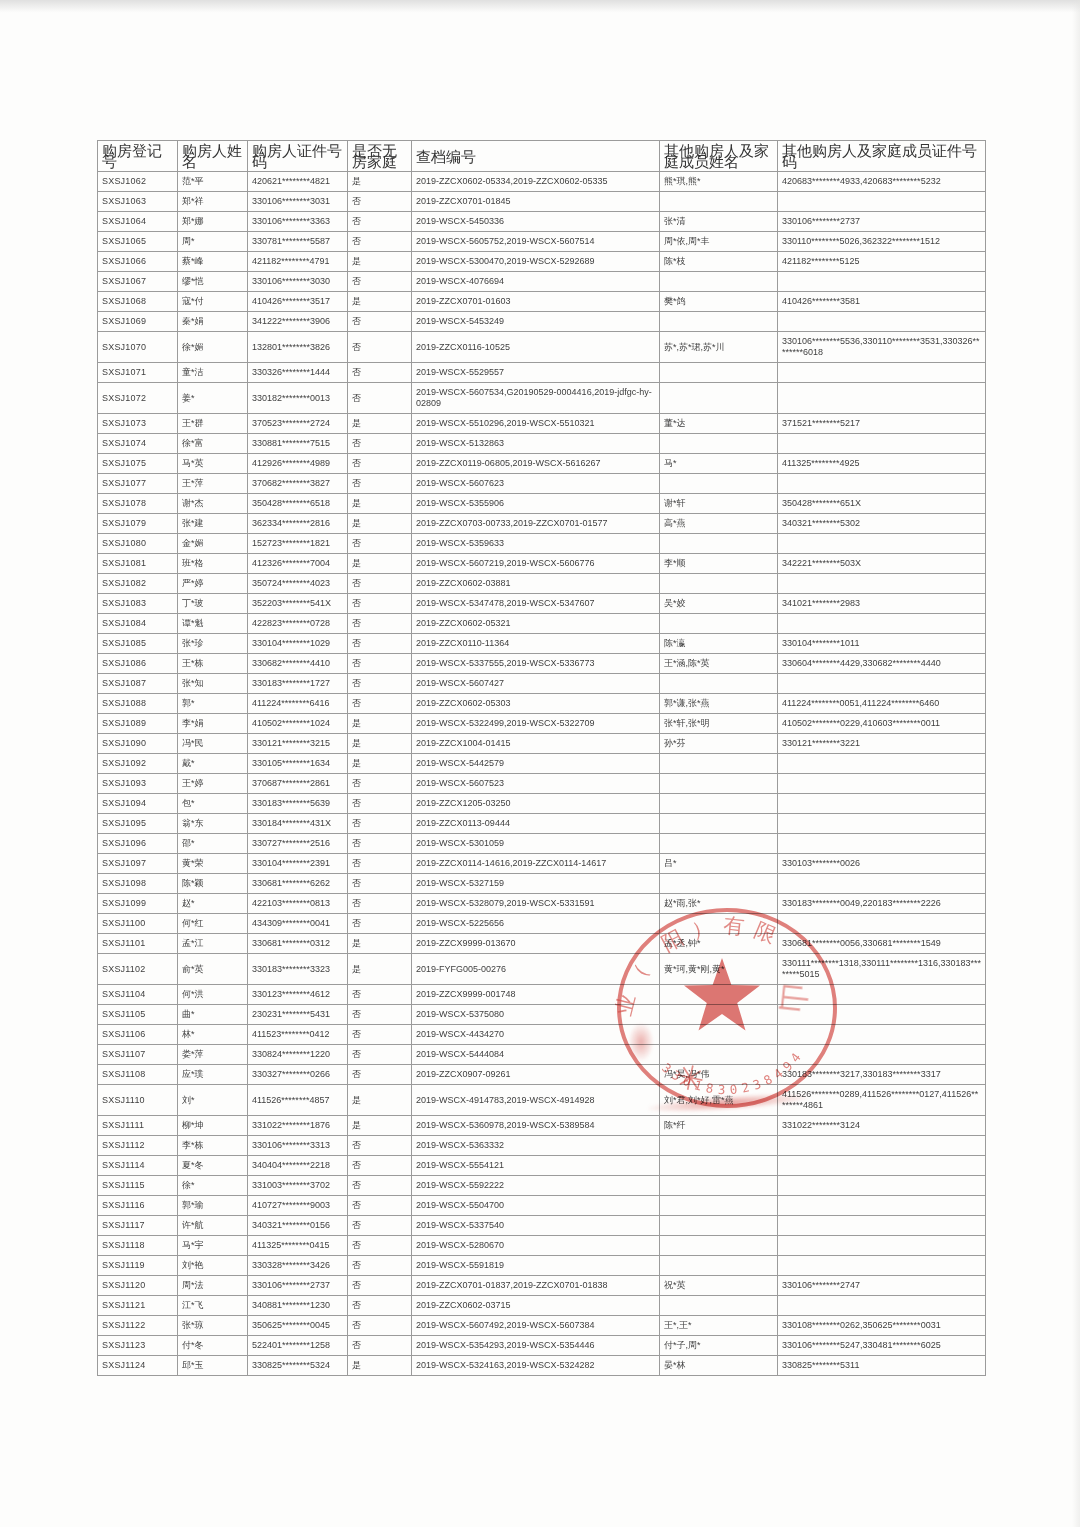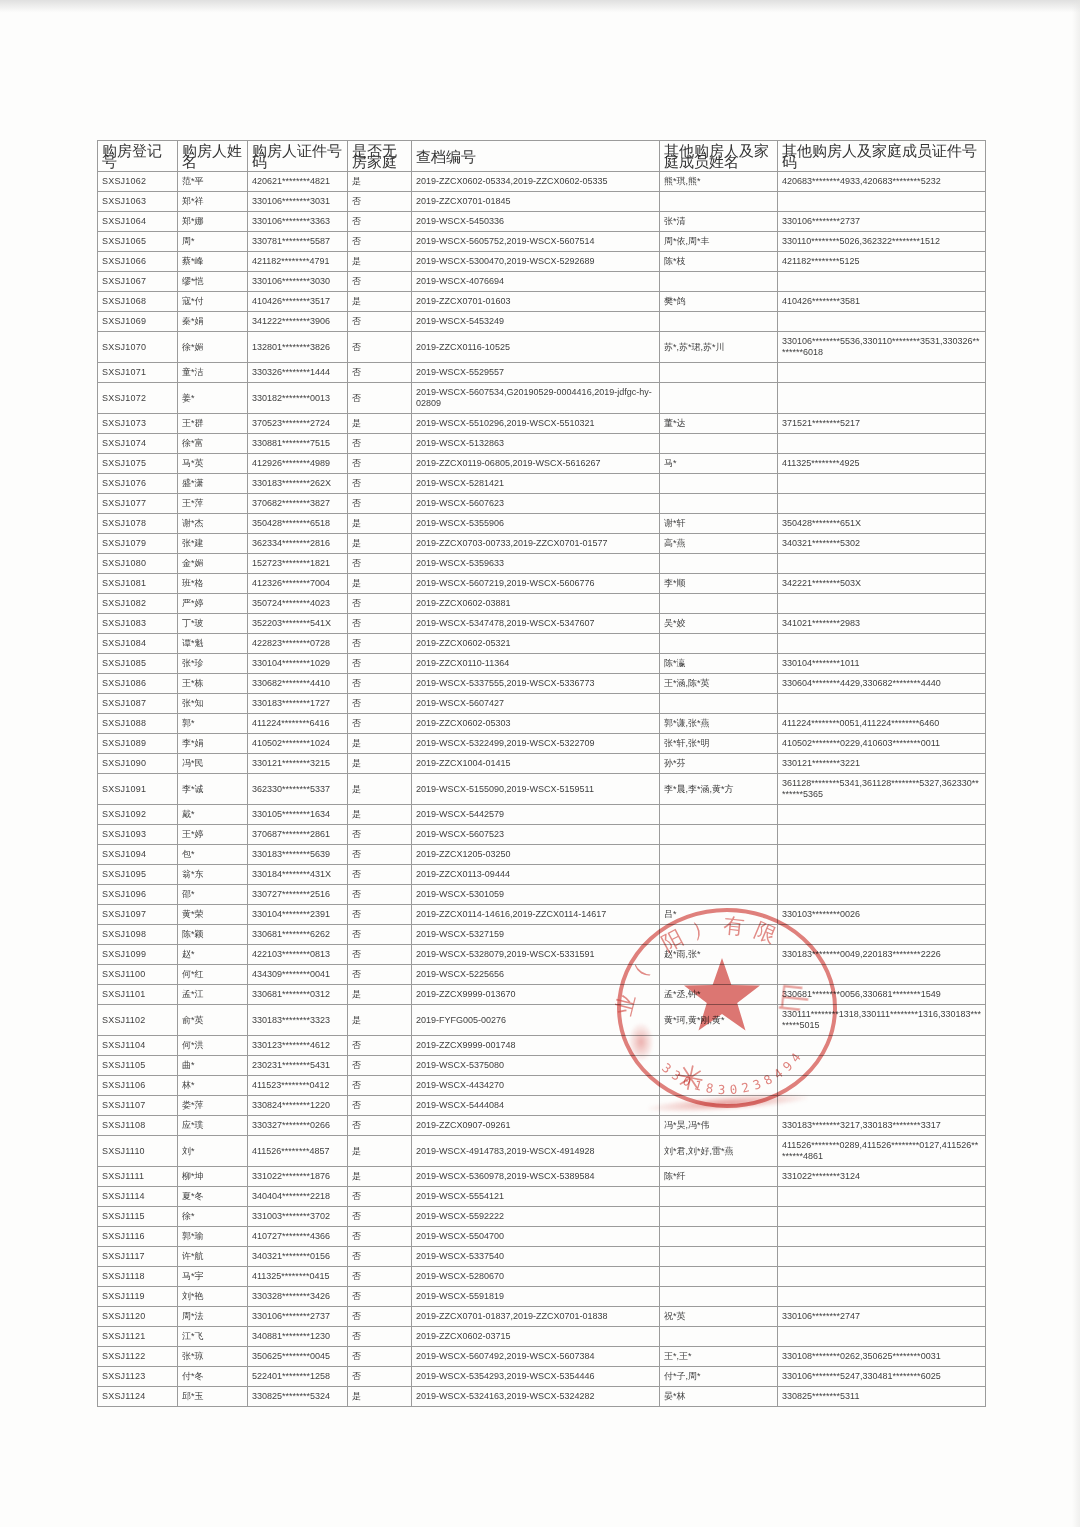--- a/index.html
+++ b/index.html
@@ -208,29 +208,20 @@
       <tr>
         <td class="c0">SXSJ1075</td>
         <td class="c1">马*英</td>
         <td class="c2">412926********4989</td>
         <td class="c3">否</td>
         <td class="c4">2019-ZZCX0119-06805,2019-WSCX-5616267</td>
         <td class="c5">马*</td>
         <td class="c6">411325********4925</td>
       </tr>
       <tr>
-        <td class="c0">SXSJ1076</td>
-        <td class="c1">盛*潇</td>
-        <td class="c2">330183********262X</td>
-        <td class="c3">否</td>
-        <td class="c4">2019-WSCX-5281421</td>
-        <td class="c5"></td>
-        <td class="c6"></td>
-      </tr>
-      <tr>
         <td class="c0">SXSJ1077</td>
         <td class="c1">王*萍</td>
         <td class="c2">370682********3827</td>
         <td class="c3">否</td>
         <td class="c4">2019-WSCX-5607623</td>
         <td class="c5"></td>
         <td class="c6"></td>
       </tr>
       <tr>
         <td class="c0">SXSJ1078</td>
@@ -343,29 +334,20 @@
       <tr>
         <td class="c0">SXSJ1090</td>
         <td class="c1">冯*民</td>
         <td class="c2">330121********3215</td>
         <td class="c3">是</td>
         <td class="c4">2019-ZZCX1004-01415</td>
         <td class="c5">孙*芬</td>
         <td class="c6">330121********3221</td>
       </tr>
       <tr>
-        <td class="c0">SXSJ1091</td>
-        <td class="c1">李*诚</td>
-        <td class="c2">362330********5337</td>
-        <td class="c3">是</td>
-        <td class="c4">2019-WSCX-5155090,2019-WSCX-5159511</td>
-        <td class="c5">李*晨,李*涵,黄*方</td>
-        <td class="c6">361128********5341,361128********5327,362330********5365</td>
-      </tr>
-      <tr>
         <td class="c0">SXSJ1092</td>
         <td class="c1">戴*</td>
         <td class="c2">330105********1634</td>
         <td class="c3">是</td>
         <td class="c4">2019-WSCX-5442579</td>
         <td class="c5"></td>
         <td class="c6"></td>
       </tr>
       <tr>
         <td class="c0">SXSJ1093</td>
@@ -514,41 +496,50 @@
       <tr>
         <td class="c0">SXSJ1111</td>
         <td class="c1">柳*坤</td>
         <td class="c2">331022********1876</td>
         <td class="c3">是</td>
         <td class="c4">2019-WSCX-5360978,2019-WSCX-5389584</td>
         <td class="c5">陈*纤</td>
         <td class="c6">331022********3124</td>
       </tr>
       <tr>
+        <td class="c0">SXSJ1112</td>
+        <td class="c1">李*栋</td>
+        <td class="c2">330106********3313</td>
+        <td class="c3">否</td>
+        <td class="c4">2019-WSCX-5363332</td>
+        <td class="c5"></td>
+        <td class="c6"></td>
+      </tr>
+      <tr>
         <td class="c0">SXSJ1114</td>
         <td class="c1">夏*冬</td>
         <td class="c2">340404********2218</td>
         <td class="c3">否</td>
         <td class="c4">2019-WSCX-5554121</td>
         <td class="c5"></td>
         <td class="c6"></td>
       </tr>
       <tr>
         <td class="c0">SXSJ1115</td>
         <td class="c1">徐*</td>
         <td class="c2">331003********3702</td>
         <td class="c3">否</td>
         <td class="c4">2019-WSCX-5592222</td>
         <td class="c5"></td>
         <td class="c6"></td>
       </tr>
       <tr>
         <td class="c0">SXSJ1116</td>
         <td class="c1">郭*瑜</td>
-        <td class="c2">410727********4366</td>
+        <td class="c2">410727********9003</td>
         <td class="c3">否</td>
         <td class="c4">2019-WSCX-5504700</td>
         <td class="c5"></td>
         <td class="c6"></td>
       </tr>
       <tr>
         <td class="c0">SXSJ1117</td>
         <td class="c1">许*航</td>
         <td class="c2">340321********0156</td>
         <td class="c3">否</td>

